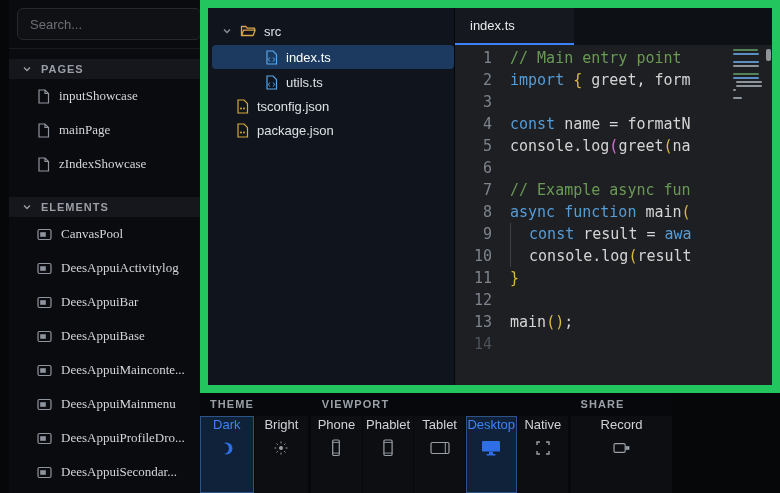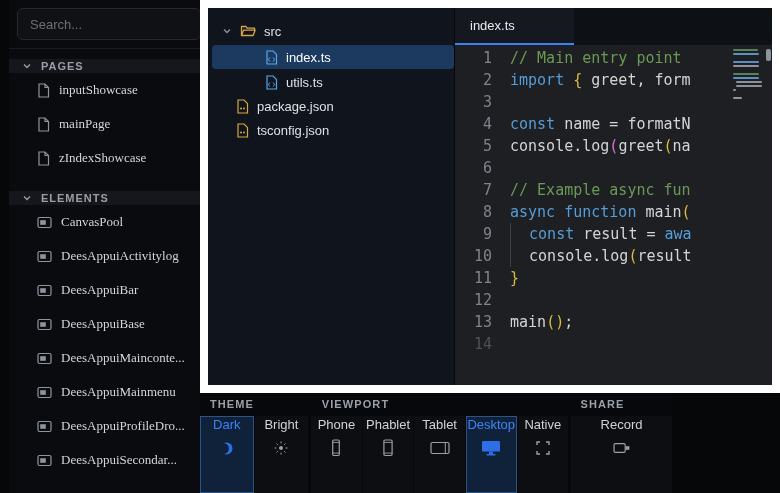--- a/index.html
+++ b/index.html
@@ -9,32 +9,32 @@
 
   
   .sidebar { position:absolute; left:9px; top:0; width:200px; height:493px;
     background:#0a0b0e; overflow:hidden; }
   .search-wrap { padding:8px; }
   .search-input { width:100%; height:32px; background:#101114; border:1px solid #27272c;
     border-radius:6px; color:#c8cbd0; font-size:13px; padding:0 12px; outline:none;
     font-family:"Liberation Sans", sans-serif; }
   .search-input::placeholder { color:#6b6f76; }
   .side-divider { border-top:1px solid #1a1b1f; }
-  .section-header { margin-top:10px; height:14px; background:#16171c; display:flex;
+  .section-header { margin-top:10px; height:20px; background:#16171c; display:flex;
     align-items:center; gap:9px; padding-left:13px; color:#9a9ea6; font-size:11px;
     font-weight:bold; letter-spacing:0.09em; }
   .section-header.second { margin-top:16px; }
   .side-item { height:34px; display:flex; align-items:center; gap:9px; padding-left:28px;
     color:#d3d6db; font-size:13px; cursor:pointer;font-family:Liberation Serif, serif; }
   .side-item .icn { color:#8f959e; display:flex; }
   .icn { display:inline-flex; align-items:center; justify-content:center; flex:none; }
 
   
   .preview { position:absolute; left:200px; top:0; width:580px; height:393px;
-    background:#ffffff; padding:8px; }
+    background:#22c55e; padding:8px; }
   .editor { width:100%; height:100%; display:flex; background:#1e1f23; }
 
   
   .filetree { width:247px; height:100%; background:#10151d; border-right:1px solid #05070a;
     padding-top:10px; flex:none; }
   .tree-row { height:24px; display:flex; align-items:center; gap:8px; color:#dde0e4;
     font-size:13px; cursor:pointer; }
   .tree-row.d0folder { padding-left:14px; height:26px; }
   .tree-row.d0file { padding-left:28px; }
   .tree-row.d1 { padding-left:57px; }
@@ -250,31 +250,31 @@
             <span>utils.ts</span>
           </div>
           <div class="tree-row d0file">
             <span class="icn jsonic">
               <svg width="13" height="15" viewBox="0 0 13 15">
                 <path d="M2 1h6l3.5 3.5V14H2z" fill="none" stroke="currentColor" stroke-width="1.2"></path>
                 <circle cx="5" cy="9.5" r="1" fill="currentColor"></circle>
                 <circle cx="8" cy="9.5" r="1" fill="currentColor"></circle>
               </svg>
             </span>
-            <span>package.json</span>
+            <span>tsconfig.json</span>
           </div>
           <div class="tree-row d0file">
             <span class="icn jsonic">
               <svg width="13" height="15" viewBox="0 0 13 15">
                 <path d="M2 1h6l3.5 3.5V14H2z" fill="none" stroke="currentColor" stroke-width="1.2"></path>
                 <circle cx="5" cy="9.5" r="1" fill="currentColor"></circle>
                 <circle cx="8" cy="9.5" r="1" fill="currentColor"></circle>
               </svg>
             </span>
-            <span>tsconfig.json</span>
+            <span>package.json</span>
           </div>
         </div>
       <div class="editor-main">
         <div class="tabbar">
           <div class="tab">
             <span>index.ts</span>
           </div>
         </div>
         <div class="code" id="code">
           <div class="minimap" id="minimap">

